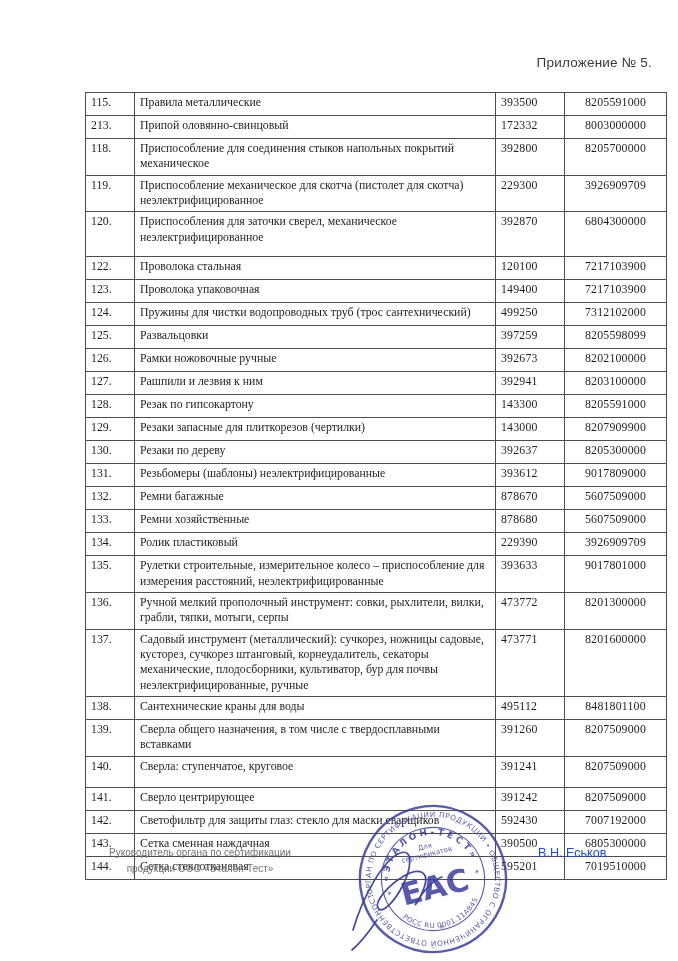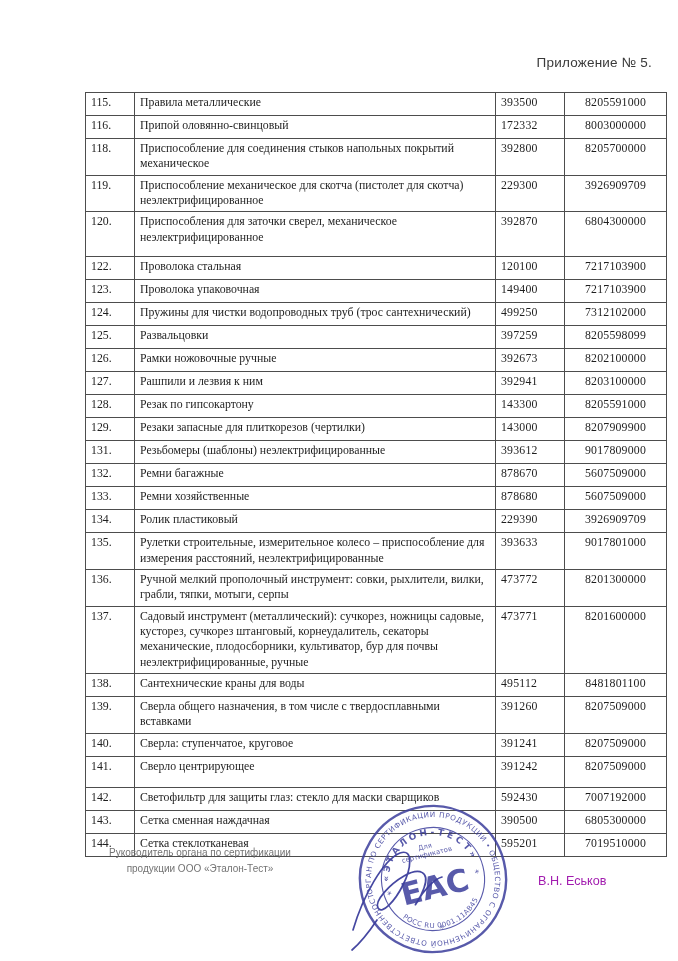--- a/index.html
+++ b/index.html
@@ -34,23 +34,23 @@
   table.items tr:nth-child(24){height:31px;}  
   table.items tr:nth-child(29),
   table.items tr:nth-child(30){height:29px;}  
 
   .signer{
     position:absolute;left:78px;top:845px;width:244px;
     font-family:"Liberation Sans", sans-serif;
     font-size:10px;color:#737373;text-align:center;line-height:1.6;
   }
   .signer-name{
-    position:absolute;left:538px;top:874px;
+    position:absolute;left:538px;top:846px;
     font-family:"Liberation Sans", sans-serif;
-    font-size:12.6px;color:#a21caf;
+    font-size:12.6px;color:#1d4ed8;
   }
   .stamp-wrap{
     position:absolute;left:345px;top:798px;width:170px;height:163px;
   }
   .stamp-wrap svg{display:block;}
   .stamp-wrap text{font-family:"DejaVu Sans", sans-serif;}
 </style>
 </head>
 <body>
 
@@ -60,21 +60,21 @@
 
   <table class="items">
     <tbody>
         <tr>
       <td class="c-num">115.</td>
       <td class="c-desc">Правила металлические</td>
       <td class="c-code1">393500</td>
       <td class="c-code2">8205591000</td>
     </tr>
         <tr>
-      <td class="c-num">116.</td>
+      <td class="c-num">213.</td>
       <td class="c-desc">Припой оловянно-свинцовый</td>
       <td class="c-code1">172332</td>
       <td class="c-code2">8003000000</td>
     </tr>
         <tr>
       <td class="c-num">118.</td>
       <td class="c-desc">Приспособление для соединения стыков напольных покрытий механическое</td>
       <td class="c-code1">392800</td>
       <td class="c-code2">8205700000</td>
     </tr>
@@ -130,20 +130,26 @@
       <td class="c-num">128.</td>
       <td class="c-desc">Резак по гипсокартону</td>
       <td class="c-code1">143300</td>
       <td class="c-code2">8205591000</td>
     </tr>
         <tr>
       <td class="c-num">129.</td>
       <td class="c-desc">Резаки запасные для плиткорезов (чертилки)</td>
       <td class="c-code1">143000</td>
       <td class="c-code2">8207909900</td>
+    </tr>
+        <tr>
+      <td class="c-num">130.</td>
+      <td class="c-desc">Резаки по дереву</td>
+      <td class="c-code1">392637</td>
+      <td class="c-code2">8205300000</td>
     </tr>
         <tr>
       <td class="c-num">131.</td>
       <td class="c-desc">Резьбомеры (шаблоны) неэлектрифицированные</td>
       <td class="c-code1">393612</td>
       <td class="c-code2">9017809000</td>
     </tr>
         <tr>
       <td class="c-num">132.</td>
       <td class="c-desc">Ремни багажные</td>

